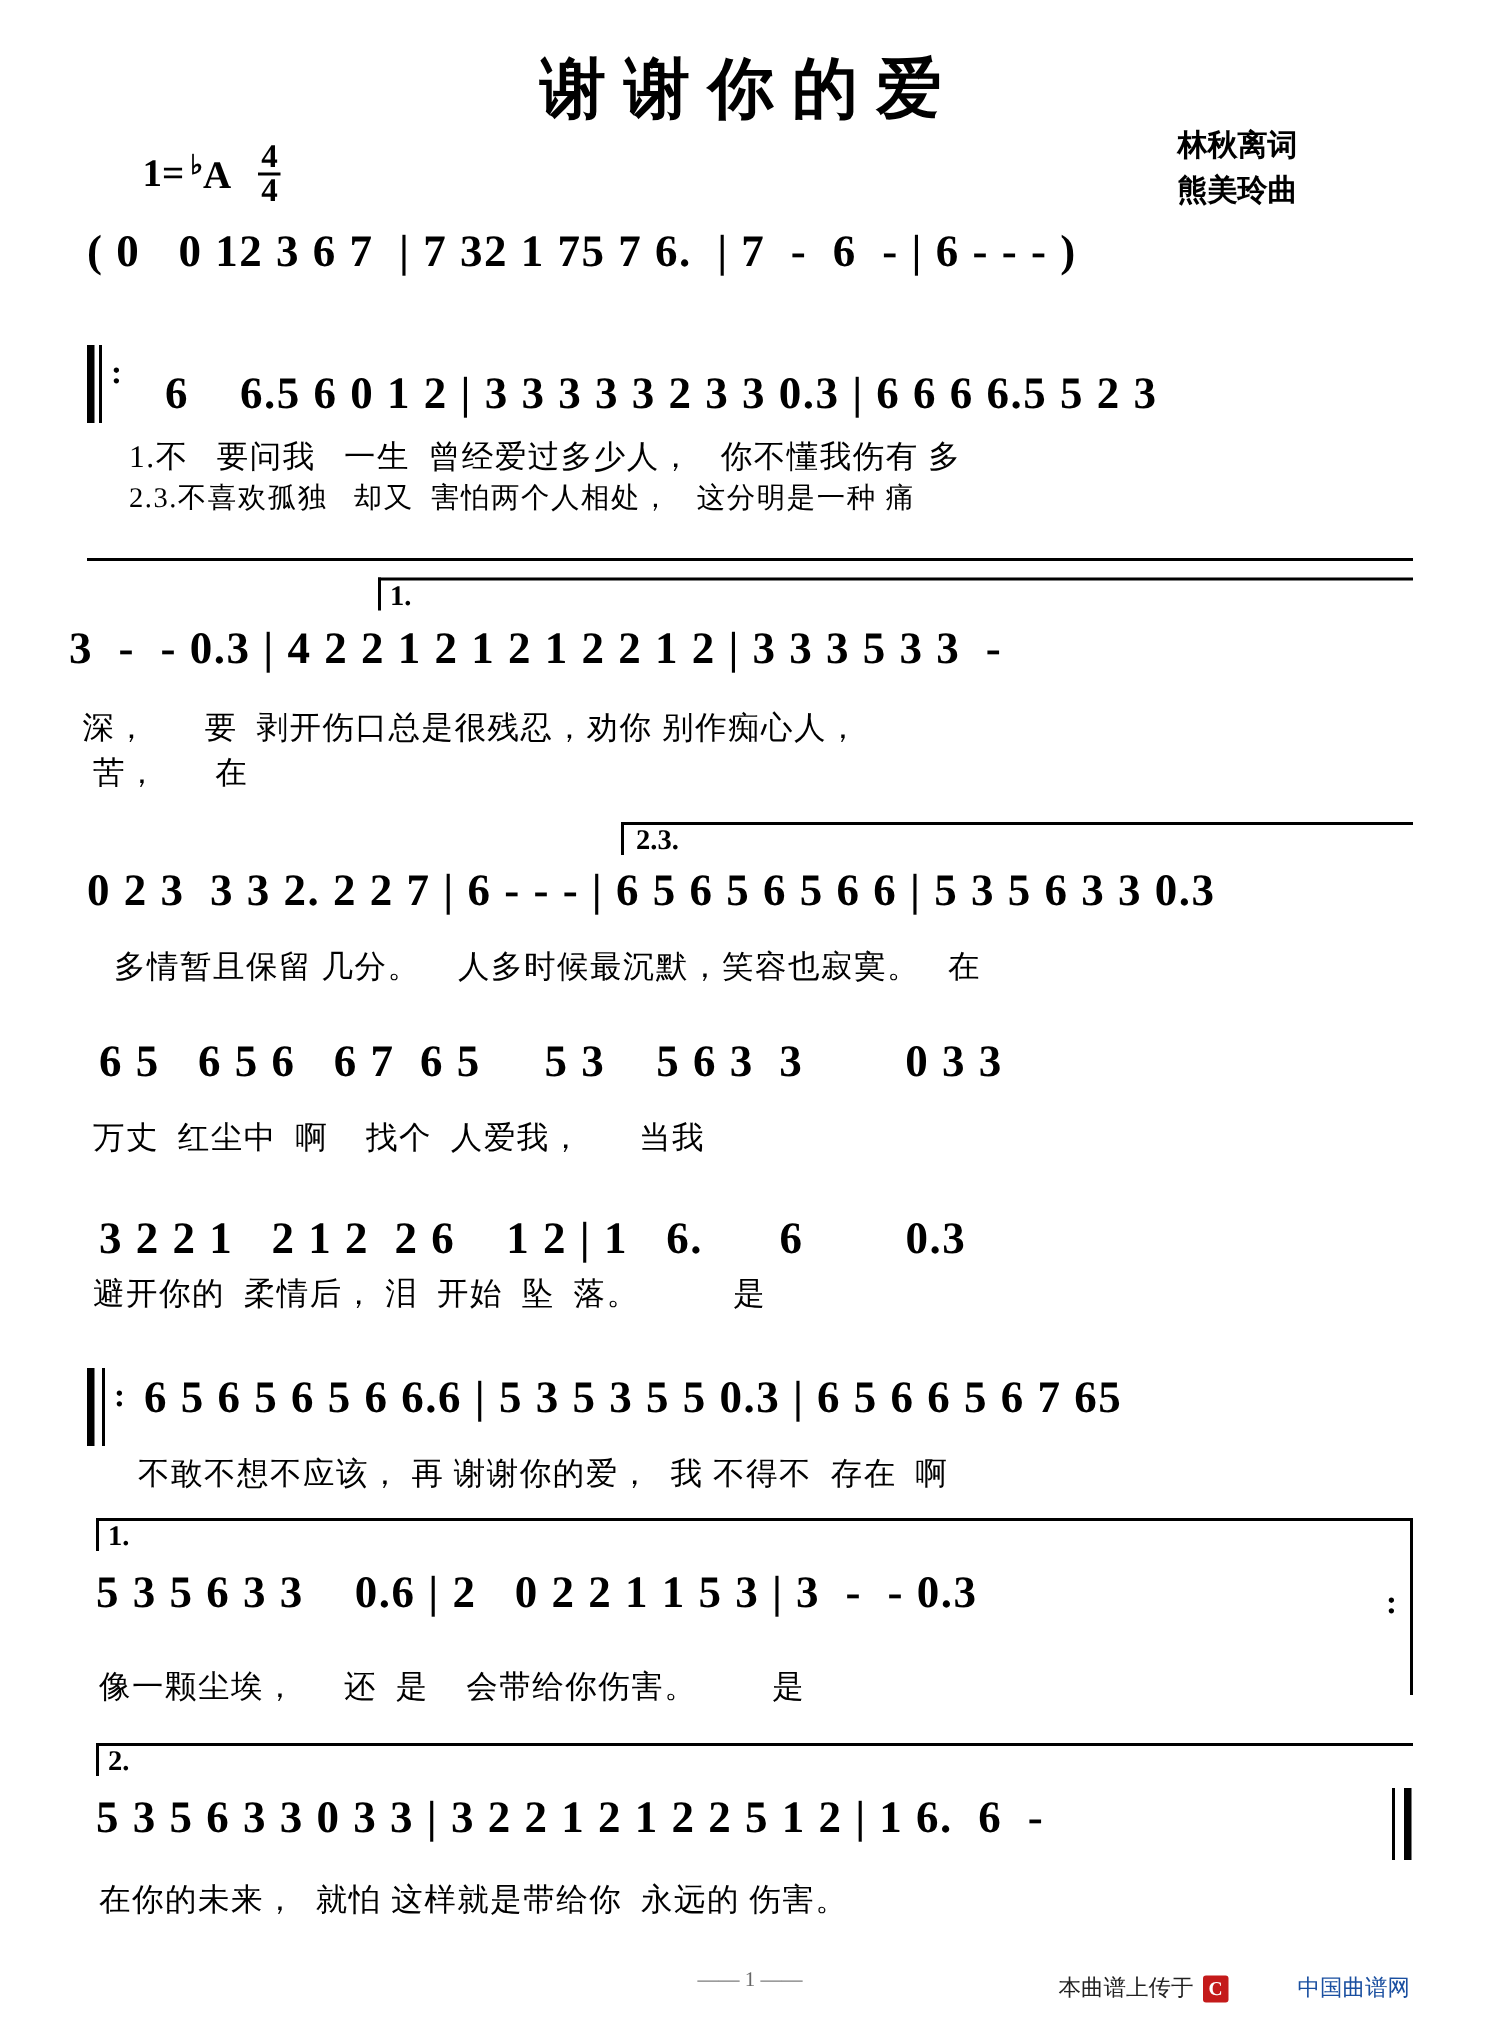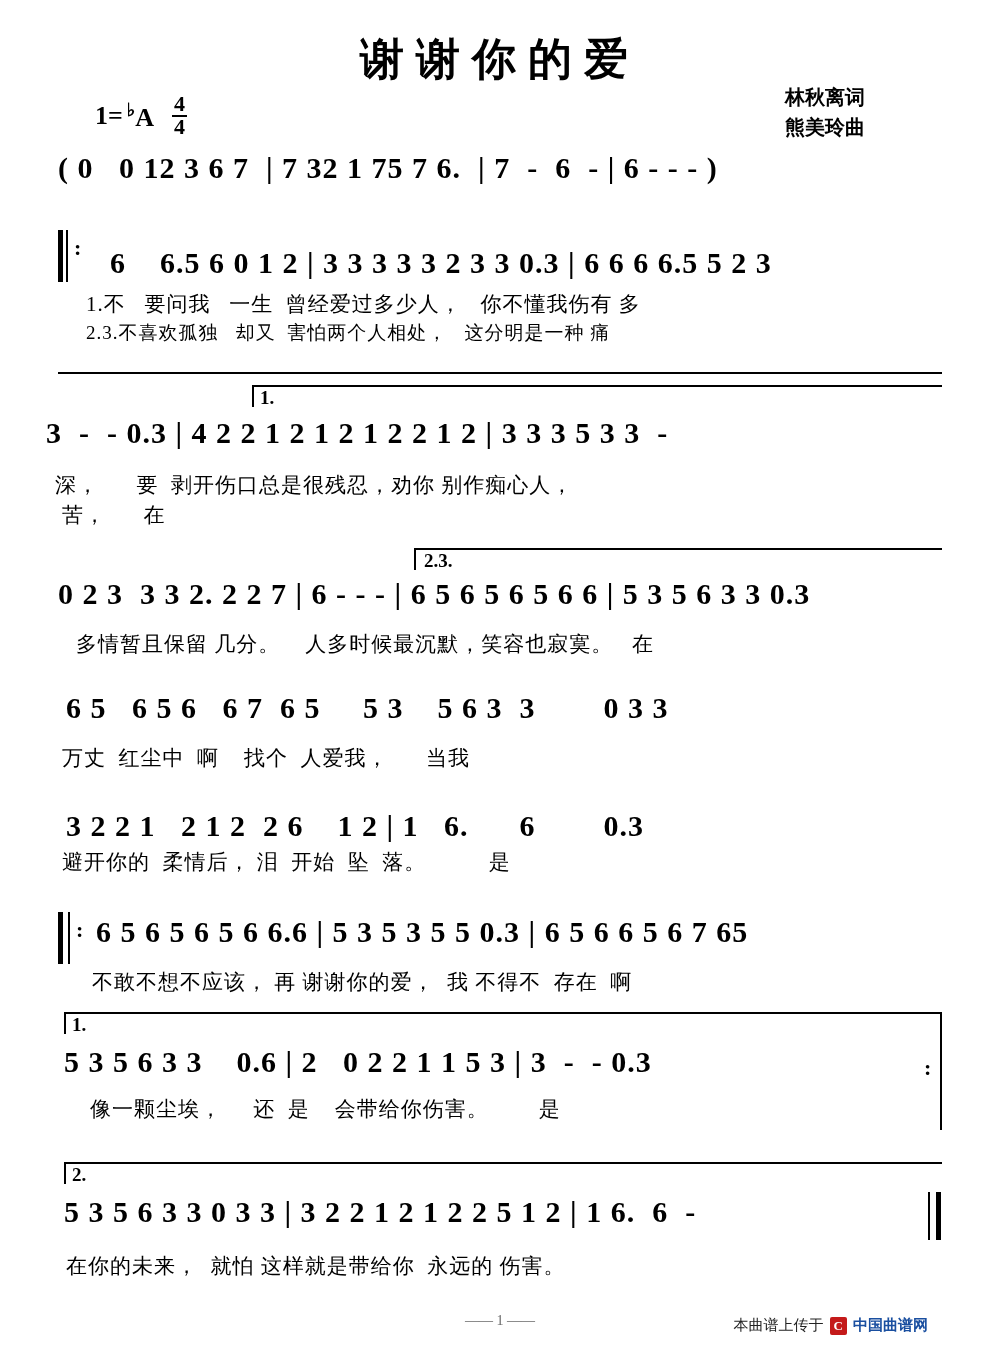--- a/index.html
+++ b/index.html
@@ -108,38 +108,38 @@
     line-height: 8px;
     font-weight: bold;
   }
   .bracket {
     position: absolute;
     font-size: 19px;
     font-weight: bold;
   }
   .footer {
     position: absolute;
-    right: 12px;
+    right: 0;
     bottom: 10px;
     font-size: 15px;
     color: #222;
     display: flex;
     align-items: center;
     gap: 6px;
   }
   .footer .logo {
     display: inline-block;
     background: #c41a1a;
     color: #fff;
     font-size: 13px;
     font-weight: bold;
     padding: 1px 4px;
     border-radius: 2px;
   }
-  .footer .site { color: #1a4fa0; font-weight: bold; }
+  .footer .site { color: #1a4fa0; font-weight: normal; margin-left: 40px; }
   .pagenum {
     position: absolute;
     left: 0; bottom: 16px;
     width: 1000px;
     text-align: center;
     font-size: 14px;
     color: #666;
   }
   .seg {
     position: absolute;
@@ -217,21 +217,21 @@
     <div class="lyr seg" style="left:92px; top:58px;">不敢不想不应该， 再 谢谢你的爱，  我 不得不  存在  啊</div>
   </div>
 
   <div class="row" style="top:1012px;">
     <div class="rule" style="left:64px; top:0; width:878px;"></div>
     <div class="vrule" style="left:64px; top:0; height:22px;"></div>
     <div class="vrule" style="left:940px; top:0; height:118px;"></div>
     <div class="bracket" style="left:72px; top:2px;">1.</div>
     <div class="notes seg" style="left:64px; top:34px;">5 3 5 6 3 3    0.6 | 2   0 2 2 1 1 5 3 | 3  -  - 0.3</div>
     <div class="repeat-dots" style="left:924px; top:52px;">:</div>
-    <div class="lyr seg" style="left:66px; top:85px;margin-left:24px;">像一颗尘埃，     还  是    会带给你伤害。        是</div>
+    <div class="lyr seg" style="left:66px; top:100px;">像一颗尘埃，     还  是    会带给你伤害。        是</div>
   </div>
 
   <div class="row" style="top:1162px;">
     <div class="rule" style="left:64px; top:0; width:878px;"></div>
     <div class="vrule" style="left:64px; top:0; height:22px;"></div>
     <div class="bracket" style="left:72px; top:2px;">2.</div>
     <div class="notes seg" style="left:64px; top:34px;">5 3 5 6 3 3 0 3 3 | 3 2 2 1 2 1 2 2 5 1 2 | 1 6.  6  -</div>
     <div class="vrule" style="left:928px; top:30px; height:48px;"></div>
     <div class="thickrule" style="left:936px; top:30px; height:48px;"></div>
     <div class="lyr seg" style="left:66px; top:92px;">在你的未来，  就怕 这样就是带给你  永远的 伤害。</div>

